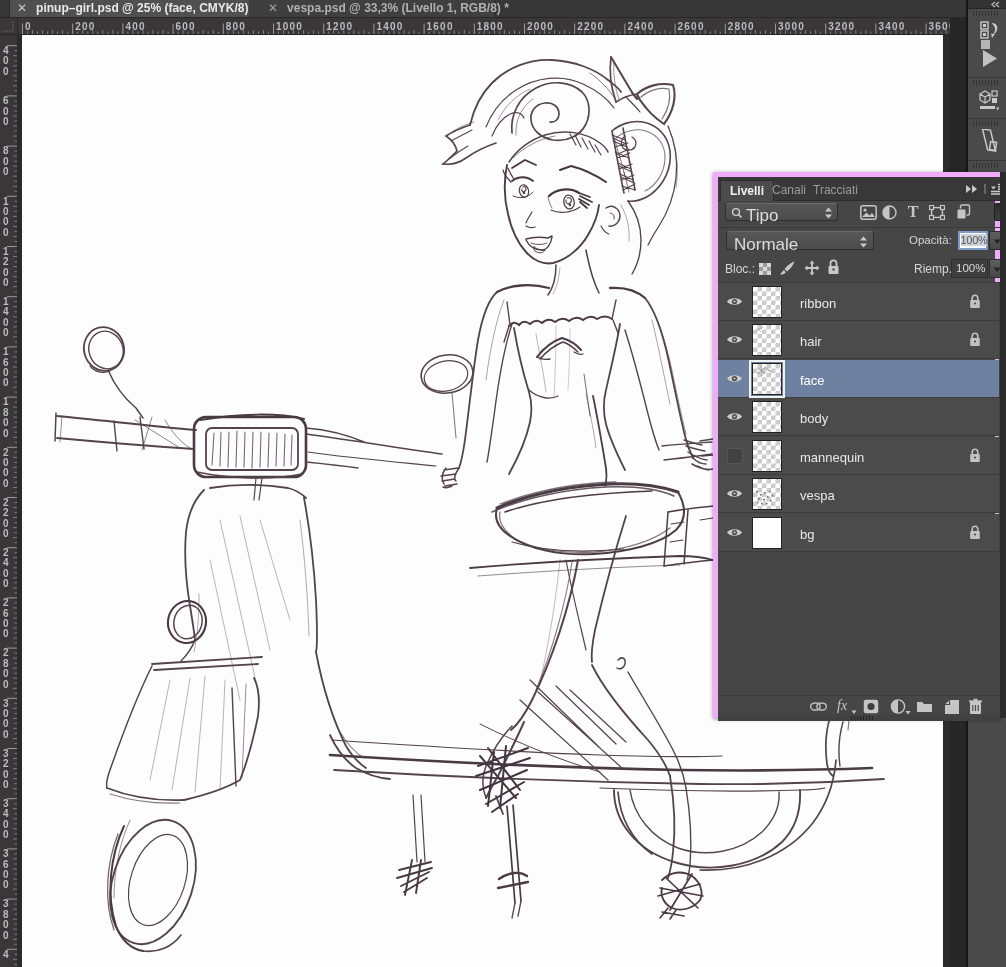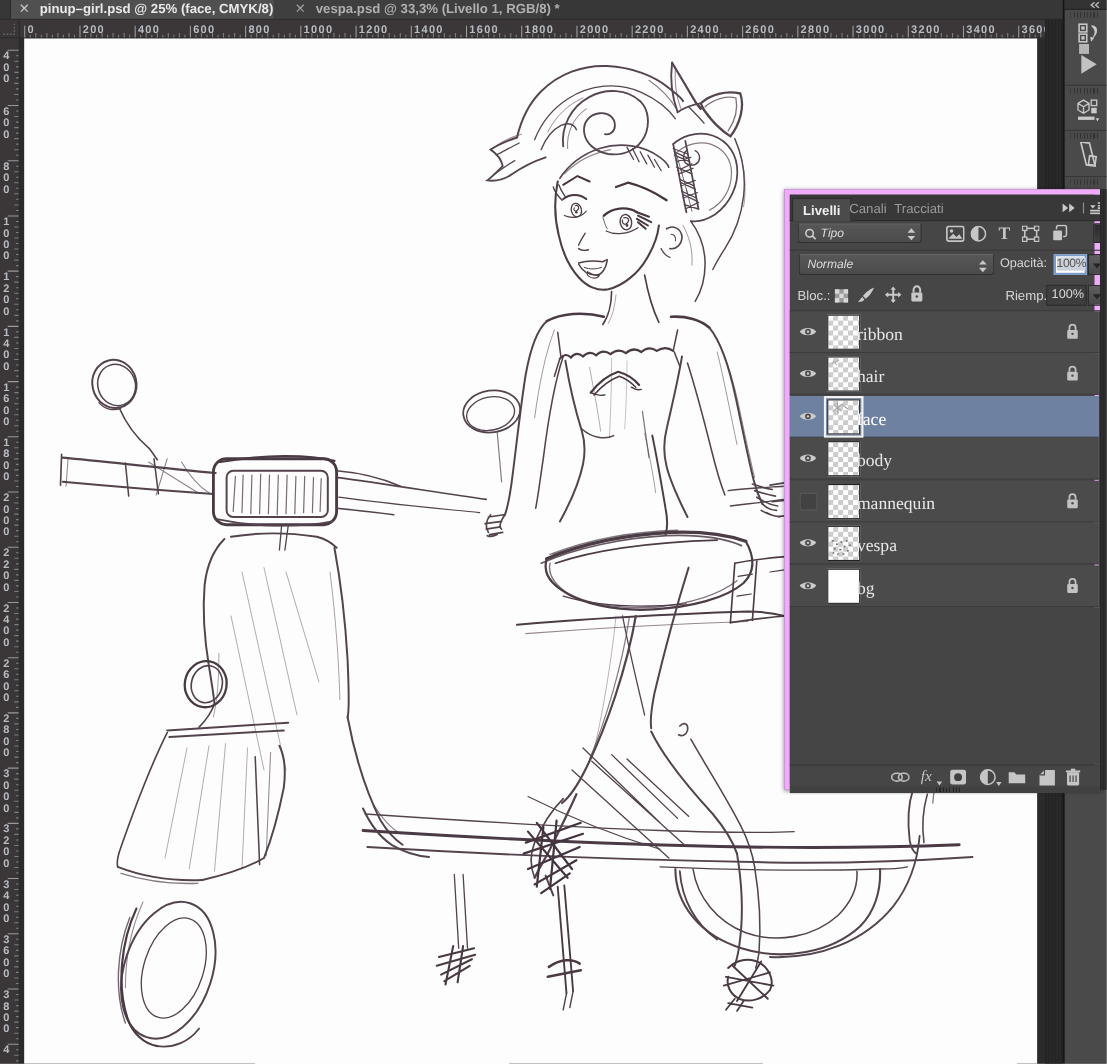--- a/index.html
+++ b/index.html
@@ -23,24 +23,24 @@
 #dockhead{left:0;top:0;width:38px;height:9px;background:#333333;border-bottom:1px solid #242424;box-sizing:border-box;position:absolute;}
 .grip{position:absolute;height:5px;background-image:repeating-linear-gradient(90deg,#333 0 1px,transparent 1px 3px);}
 .dgrip{left:5px;width:26px;}
 .sec{position:absolute;left:0;width:38px;border-bottom:1px solid #373737;box-sizing:border-box;}
 #panel{left:713px;top:172px;width:287px;height:546px;background:#464646;border:5px solid #f0abfc;box-sizing:border-box;box-shadow:0 1px 4px rgba(0,0,0,.45);}
 #pnl-right{left:1000px;top:172px;width:6px;height:546px;background:#2c2b2b;background-image:repeating-linear-gradient(90deg,#282828 0 1px,#2e2d2d 1px 3px);}
 #ptabs{position:absolute;left:0;top:0;width:285px;height:24px;background:#383838;border-bottom:1px solid #2d2d2d;box-sizing:border-box;}
 .ptab{position:absolute;top:3px;height:21px;line-height:21px;font-size:12px;padding:0 9px;color:#9b9b9b;}
 #ptab1{left:2px;background:#4b4b4b;color:#f0f0f0;font-weight:bold;border:1px solid #2d2d2d;border-bottom:none;box-sizing:border-box;}
 .prow{position:absolute;left:0;width:285px;}
-.dd{position:absolute;background:linear-gradient(#575757,#4b4b4b);border:1px solid #2f2f2f;border-top-color:#6a6a6a;border-radius:3px;box-sizing:border-box;color:#dcdcdc;font-size:11px;font-style:italic;}
+.dd{position:absolute;background:linear-gradient(#575757,#4b4b4b);border:1px solid #2f2f2f;border-top-color:#6a6a6a;border-radius:3px;box-sizing:border-box;color:#dcdcdc;font-size:17px;}
 .lab{position:absolute;color:#d6d6d6;font-size:12px;}
 .lrow{position:absolute;left:0;width:281px;height:38px;border-bottom:1px solid #3c3c3c;box-sizing:border-box;background:#4b4b4b;}
-.lrow .nm{position:absolute;left:61px;top:12.5px;font-size:16px;color:#e8e8e8;font-family:Liberation Serif, serif;}
+.lrow .nm{position:absolute;left:82px;top:12.5px;font-size:13px;color:#e8e8e8;}
 .thumb{position:absolute;left:34px;top:3px;width:28px;height:30px;border:1px solid #222;
  background-color:#fff;
  background-image:linear-gradient(45deg,#c9c9c9 25%,transparent 25%,transparent 75%,#c9c9c9 75%),linear-gradient(45deg,#c9c9c9 25%,transparent 25%,transparent 75%,#c9c9c9 75%);
  background-size:9px 9px;background-position:0 0,4.5px 4.5px;}
 svg{display:block;}
 </style></head><body>
 <div id="tabbar" class="abs">
  <div id="tab1" class="dtab"><span class="tx">✕</span>pinup–girl.psd @ 25% (face, CMYK/8)</div>
  <div id="tab2" class="dtab"><span class="tx" style="color:#9f9f9f;">✕</span>vespa.psd @ 33,3% (Livello 1, RGB/8) *</div>
 </div>
@@ -832,21 +832,21 @@
         <rect x="0.5" y="10.5" width="4" height="4" fill="#464646" stroke="#c6c6c6" stroke-width="1.2"></rect>
         <rect x="11.5" y="10.5" width="4" height="4" fill="#464646" stroke="#c6c6c6" stroke-width="1.2"></rect>
       </svg>
  <svg class="abs" style="left:238px;top:3px;" width="15" height="16" viewBox="0 0 15 16">
         <rect x="4.5" y="1" width="9" height="10" rx="1.5" stroke="#c6c6c6" stroke-width="1.4" fill="none"></rect>
         <rect x="1" y="5" width="9" height="10" rx="1.5" fill="#c6c6c6" stroke="#464646" stroke-width="1"></rect>
       </svg>
  <div class="abs" style="left:276px;top:2px;width:10px;height:18px;background:linear-gradient(#2a2a2a,#404040);border:1px solid #222;border-radius:2px;box-sizing:border-box;"></div>
 </div>
     <div class="prow" style="top:50px;height:28px;border-top:1px solid #3a3a3a;">
- <div class="dd" style="left:8px;top:3px;width:178px;height:19px;">
+ <div class="dd" style="left:8px;top:3px;width:148px;height:19px;">
   <span style="position:absolute;left:7px;top:2.5px;">Normale</span>
   <svg class="abs" style="right:5px;top:3.5px;" width="9" height="12">
           <path d="M4.5 0.5 L8 4.5 L1 4.5 Z" fill="#c9c9c9"></path>
           <path d="M4.5 11.5 L8 7.5 L1 7.5 Z" fill="#c9c9c9"></path>
         </svg>
  </div>
  <span class="lab" style="left:191px;top:6px;font-size:11.5px;">Opacità:</span>
  <div class="abs" style="left:240px;top:2.5px;width:30px;height:19px;background:#fff;border:2px solid #7e9ac7;box-sizing:border-box;">
    <span style="position:absolute;left:0.5px;top:1.5px;background:#ccd2dc;color:#555;font-size:11px;letter-spacing:-0.3px;">100%</span>
  </div>

